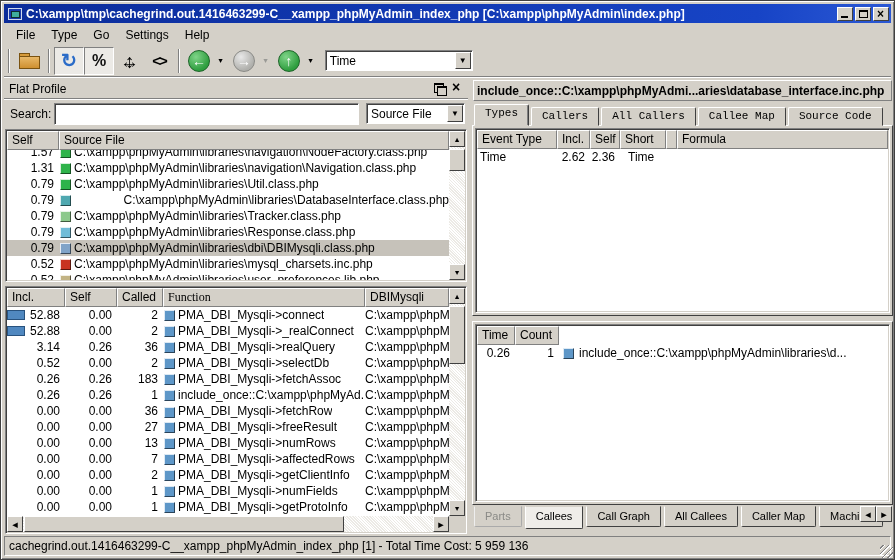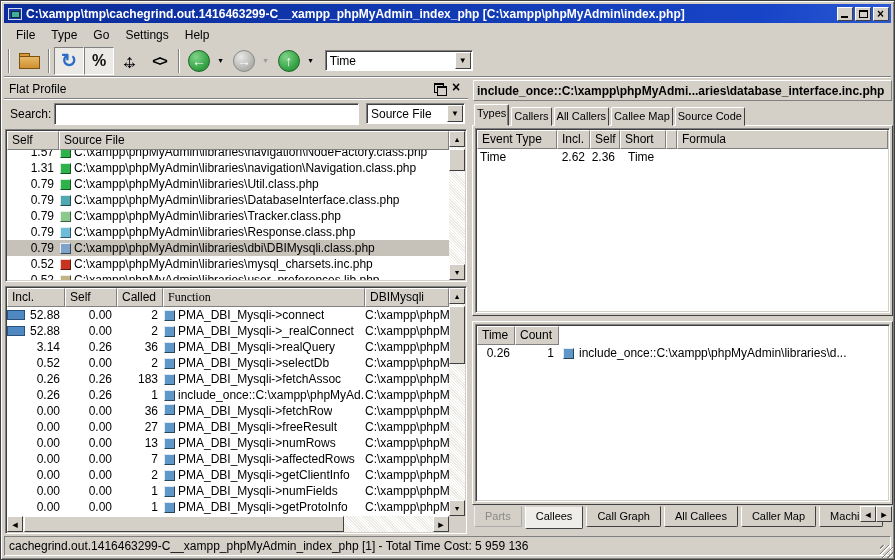--- a/index.html
+++ b/index.html
@@ -108,21 +108,21 @@
   .sb-up::before{content:"▲";} .sb-dn::before{content:"▼";} .sb-lf::before{content:"◀";} .sb-rt::before{content:"▶";}
   .sb-thumb { position:absolute; background:#d4d0c8; border:1px solid; border-color:#fff #404040 #404040 #fff; }
   .sb-corner { position:absolute; right:1px; bottom:1px; width:16px; height:16px; background:#d4d0c8; }
 
   
   .rtitle { position:absolute; left:1px; top:2px; right:1px; height:21px; font-size:12px; font-weight:bold;
     display:flex; align-items:center; padding:0 3px; white-space:nowrap; overflow:hidden;
     border:1px solid; border-color:#fff #808080 #808080 #fff; }
   .tabs { position:absolute; left:2px; top:26px; right:0; height:22px; display:flex; align-items:flex-end; }
   .tab { height:19px; background:#d4d0c8; border:1px solid; border-color:#fff #404040 #d4d0c8 #fff;
-    border-radius:2px 2px 0 0; font-size:11px; padding:2px 2px 0; margin-right:2px; white-space:nowrap; position:relative; z-index:1; }
+    border-radius:2px 2px 0 0; font-size:11px; padding:2px 10px 0; margin-right:2px; white-space:nowrap; position:relative; z-index:1;font-family:Liberation Mono, monospace; }
   .tab.active { height:22px; z-index:5; font-weight:normal; box-shadow:inset -1px 0 0 #808080; }
   .tpanel { position:absolute; left:0; right:0; border:1px solid; border-color:#fff #404040 #404040 #fff; background:#d4d0c8; }
   #types-panel { top:47px; height:191px; }
   #callees-panel { top:243px; height:184px; }
   .inner-list { position:absolute; left:2px; top:2px; right:2px; bottom:2px; background:#fff;
     border:1px solid #808080; border-right-color:#fff; border-bottom-color:#fff;
     box-shadow: inset 1px 1px 0 #404040, inset -1px -1px 0 #d4d0c8; overflow:hidden; }
   .inner-list .hrow { right:1px; }
   .inner-list .rows-viewport { top:20px; bottom:1px; right:1px; }
 
@@ -240,21 +240,21 @@
                 <span class="cell" style="flex: 1 1 0%;">C:\xampp\phpMyAdmin\libraries\navigation\Navigation.class.php</span>
               </div>
               <div class="trow">
                 <span class="cell num" style="width: 52px;">0.79</span>
                 <span class="sq" style="background: rgb(46, 179, 74);"></span>
                 <span class="cell" style="flex: 1 1 0%;">C:\xampp\phpMyAdmin\libraries\Util.class.php</span>
               </div>
               <div class="trow">
                 <span class="cell num" style="width: 52px;">0.79</span>
                 <span class="sq" style="background: rgb(79, 168, 176);"></span>
-                <span class="cell" style="flex: 1 1 0%;">C:\xampp\phpMyAdmin\libraries\DatabaseInterface.class.php</span>
+                <span class="cell" style="flex: 1 1 0%; text-align: right;">C:\xampp\phpMyAdmin\libraries\DatabaseInterface.class.php</span>
               </div>
               <div class="trow">
                 <span class="cell num" style="width: 52px;">0.79</span>
                 <span class="sq" style="background: rgb(140, 201, 140);"></span>
                 <span class="cell" style="flex: 1 1 0%;">C:\xampp\phpMyAdmin\libraries\Tracker.class.php</span>
               </div>
               <div class="trow">
                 <span class="cell num" style="width: 52px;">0.79</span>
                 <span class="sq" style="background: rgb(111, 188, 216);"></span>
                 <span class="cell" style="flex: 1 1 0%;">C:\xampp\phpMyAdmin\libraries\Response.class.php</span>
@@ -366,21 +366,21 @@
                   <span style="overflow: hidden; white-space: nowrap;">include_once::C:\xampp\phpMyAd...</span>
                 </span>
                 <span class="cell" style="flex: 1 1 0%;">C:\xampp\phpMy</span>
               </div>
               <div class="trow">
                 <span class="cell num" style="width: 58px; display: flex; align-items: center;">
                   <span style="flex: 1 1 0%; text-align: right;">0.00</span>
                 </span>
                 <span class="cell num" style="width: 52px;">0.00</span>
                 <span class="cell num" style="width: 46px;">36</span>
-                <span class="cell" style="width: 202px; display: flex; align-items: flex-start;">
+                <span class="cell" style="width: 202px; display: flex; align-items: flex-end;">
                   <span class="sq" style="background: rgb(94, 151, 200);"></span>
                   <span style="overflow: hidden; white-space: nowrap;">PMA_DBI_Mysqli-&gt;fetchRow</span>
                 </span>
                 <span class="cell" style="flex: 1 1 0%;">C:\xampp\phpMy</span>
               </div>
               <div class="trow">
                 <span class="cell num" style="width: 58px; display: flex; align-items: center;">
                   <span style="flex: 1 1 0%; text-align: right;">0.00</span>
                 </span>
                 <span class="cell num" style="width: 52px;">0.00</span>

